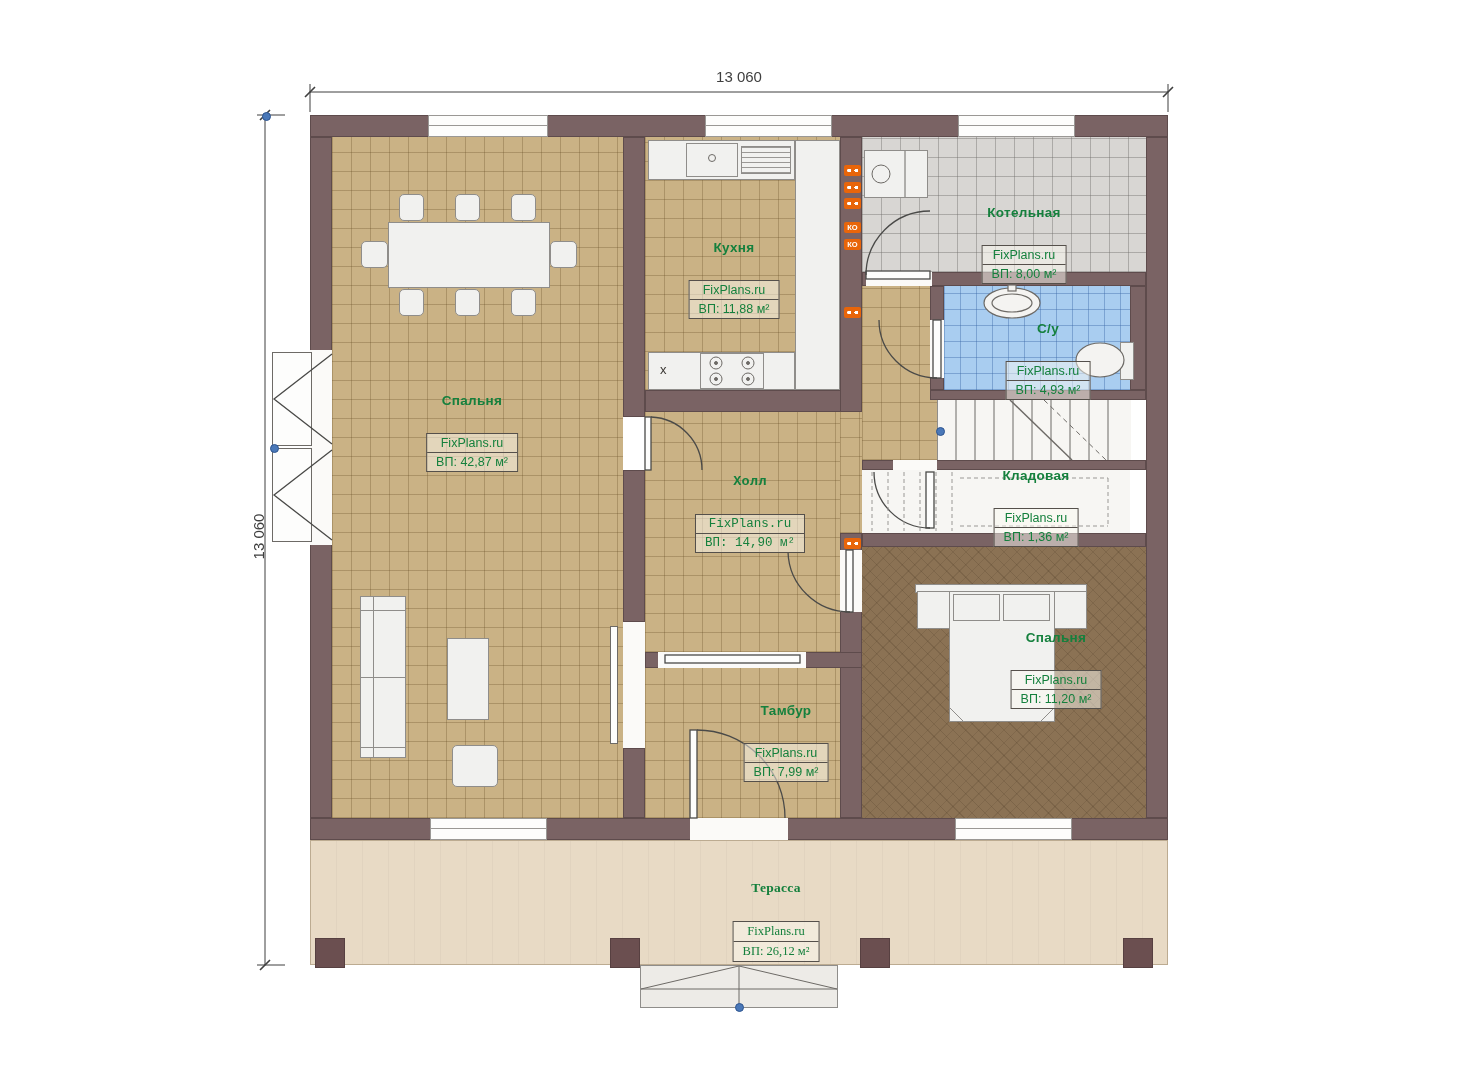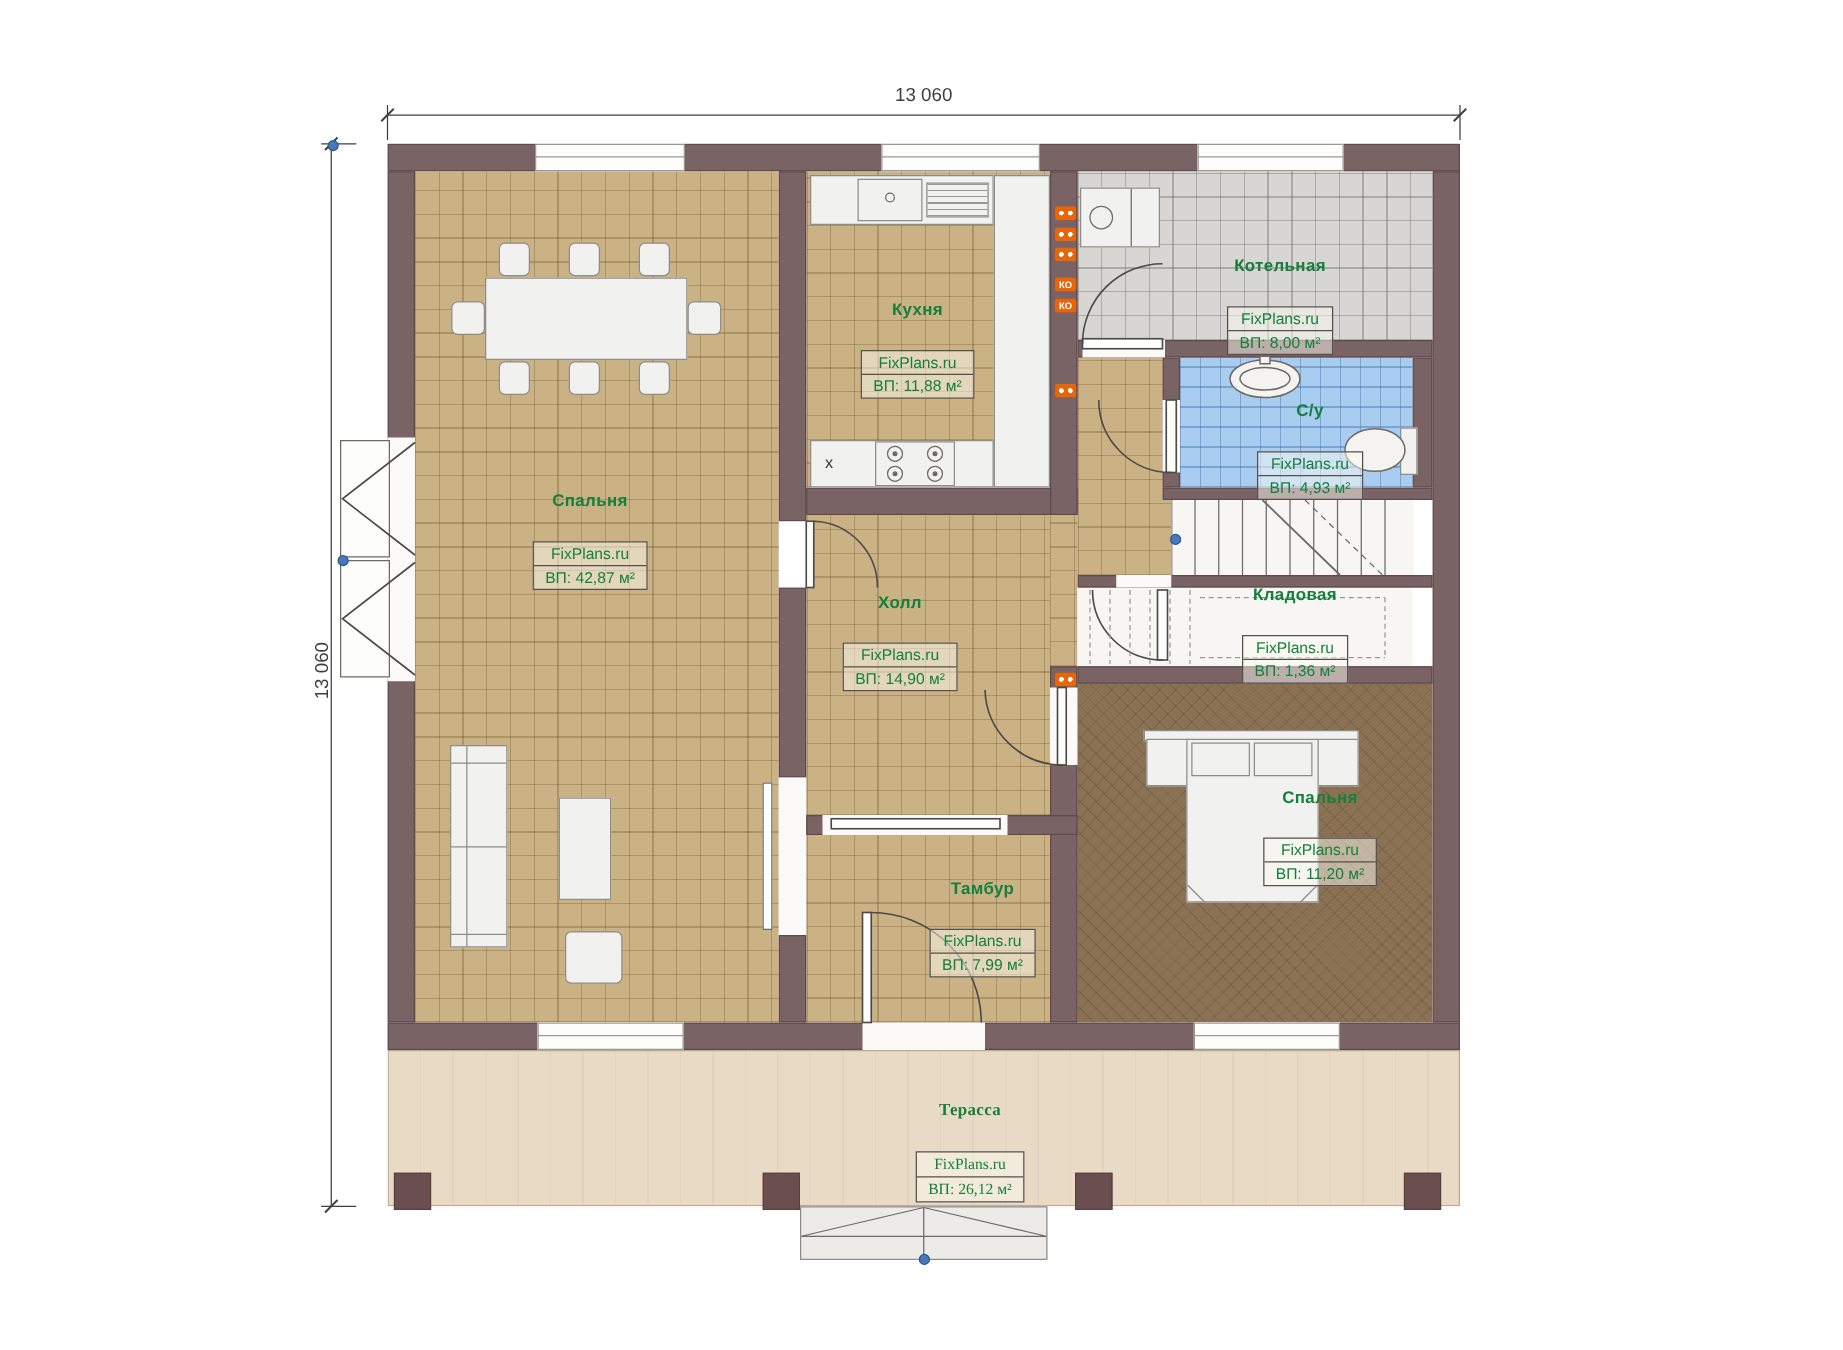--- a/index.html
+++ b/index.html
@@ -247,21 +247,21 @@
   <div class="abs rlabel" style="left:1048px;top:321px;">
     <div class="rname">С/у</div>
     <div class="rbox"><div class="rbrand">FixPlans.ru</div>
     <div class="rarea">ВП: 4,93 м²</div></div>
   </div>
   <div class="abs rlabel" style="left:1036px;top:468px;">
     <div class="rname">Кладовая</div>
     <div class="rbox"><div class="rbrand">FixPlans.ru</div>
     <div class="rarea">ВП: 1,36 м²</div></div>
   </div>
-  <div class="abs rlabel" style="left:720px;top:474px;">
+  <div class="abs rlabel" style="left:750px;top:474px;font-family:Liberation Mono, monospace;">
     <div class="rname">Холл</div>
     <div class="rbox"><div class="rbrand">FixPlans.ru</div>
     <div class="rarea">ВП: 14,90 м²</div></div>
   </div>
   <div class="abs rlabel" style="left:1056px;top:630px;">
     <div class="rname">Спальня</div>
     <div class="rbox"><div class="rbrand">FixPlans.ru</div>
     <div class="rarea">ВП: 11,20 м²</div></div>
   </div>
   <div class="abs rlabel" style="left:786px;top:703px;">

